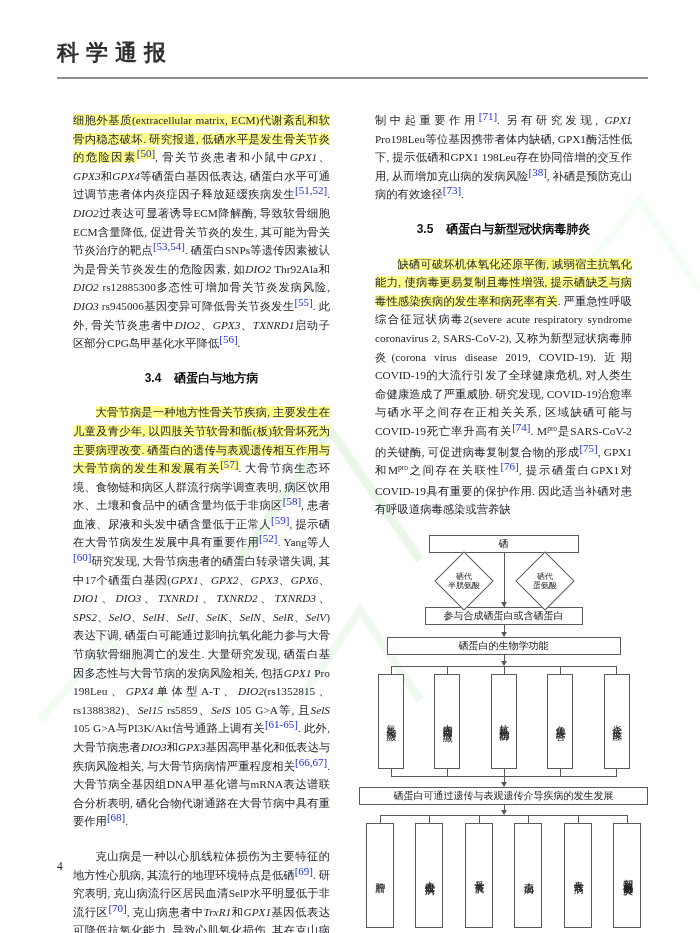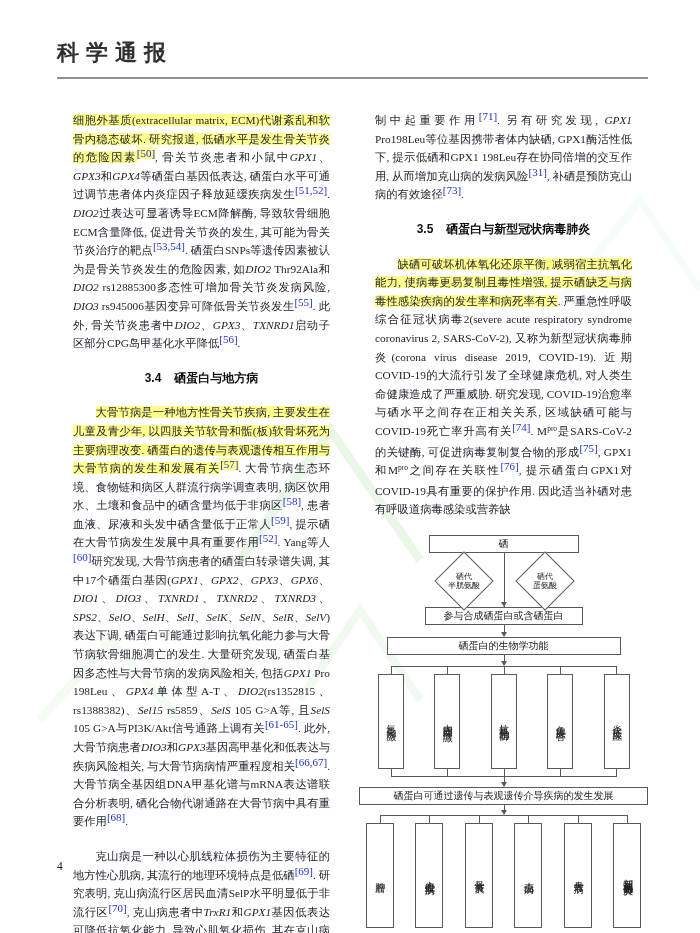--- a/index.html
+++ b/index.html
@@ -83,21 +83,21 @@
   <div class="col col-left">
     <p class="body"><span class="hl">细胞外基质(extracellular matrix, ECM)代谢紊乱和软骨内稳态破坏. 研究报道, 低硒水平是发生骨关节炎的危险因素</span><span class="sup hl">[50]</span><span>, 骨关节炎患者和小鼠中</span><span class="i">GPX1</span><span>、</span><span class="i">GPX3</span><span>和</span><span class="i">GPX4</span><span>等硒蛋白基因低表达, 硒蛋白水平可通过调节患者体内炎症因子释放延缓疾病发生</span><span class="sup">[51,52]</span><span>. </span><span class="i">DIO2</span><span>过表达可显著诱导ECM降解酶, 导致软骨细胞ECM含量降低, 促进骨关节炎的发生, 其可能为骨关节炎治疗的靶点</span><span class="sup">[53,54]</span><span>. 硒蛋白SNPs等遗传因素被认为是骨关节炎发生的危险因素, 如</span><span class="i">DIO2</span><span> Thr92Ala和</span><span class="i">DIO2</span><span> rs12885300多态性可增加骨关节炎发病风险, </span><span class="i">DIO3</span><span> rs945006基因变异可降低骨关节炎发生</span><span class="sup">[55]</span><span>. 此外, 骨关节炎患者中</span><span class="i">DIO2</span><span>、</span><span class="i">GPX3</span><span>、</span><span class="i">TXNRD1</span><span>启动子区部分CPG岛甲基化水平降低</span><span class="sup">[56]</span><span>.</span></p>
     <h3 class="sect">
       <span class="hnum">3.4</span><span>硒蛋白与地方病</span>
     </h3>
     <p class="body indent"><span class="hl">大骨节病是一种地方性骨关节疾病, 主要发生在儿童及青少年, 以四肢关节软骨和骺(板)软骨坏死为主要病理改变. 硒蛋白的遗传与表观遗传相互作用与大骨节病的发生和发展有关</span><span class="sup hl">[57]</span><span>. 大骨节病生态环境、食物链和病区人群流行病学调查表明, 病区饮用水、土壤和食品中的硒含量均低于非病区</span><span class="sup">[58]</span><span>, 患者血液、尿液和头发中硒含量低于正常人</span><span class="sup">[59]</span><span>, 提示硒在大骨节病发生发展中具有重要作用</span><span class="sup">[52]</span><span>. Yang等人</span><span class="sup">[60]</span><span>研究发现, 大骨节病患者的硒蛋白转录谱失调, 其中17个硒蛋白基因(</span><span class="i">GPX1</span><span>、</span><span class="i">GPX2</span><span>、</span><span class="i">GPX3</span><span>、</span><span class="i">GPX6</span><span>、</span><span class="i">DIO1</span><span>、</span><span class="i">DIO3</span><span>、</span><span class="i">TXNRD1</span><span>、</span><span class="i">TXNRD2</span><span>、</span><span class="i">TXNRD3</span><span>、</span><span class="i">SPS2</span><span>、</span><span class="i">SelO</span><span>、</span><span class="i">SelH</span><span>、</span><span class="i">SelI</span><span>、</span><span class="i">SelK</span><span>、</span><span class="i">SelN</span><span>、</span><span class="i">SelR</span><span>、</span><span class="i">SelV</span><span>)表达下调, 硒蛋白可能通过影响抗氧化能力参与大骨节病软骨细胞凋亡的发生. 大量研究发现, 硒蛋白基因多态性与大骨节病的发病风险相关, 包括</span><span class="i">GPX1</span><span> Pro 198Leu、</span><span class="i">GPX4</span><span>单体型A-T、</span><span class="i">DIO2</span><span>(rs1352815、rs1388382)、</span><span class="i">Sel15</span><span> rs5859、</span><span class="i">SelS</span><span> 105 G&gt;A等, 且</span><span class="i">SelS</span><span> 105 G&gt;A与PI3K/Akt信号通路上调有关</span><span class="sup">[61-65]</span><span>. 此外, 大骨节病患者</span><span class="i">DIO3</span><span>和</span><span class="i">GPX3</span><span>基因高甲基化和低表达与疾病风险相关, 与大骨节病病情严重程度相关</span><span class="sup">[66,67]</span><span>. 大骨节病全基因组DNA甲基化谱与mRNA表达谱联合分析表明, 硒化合物代谢通路在大骨节病中具有重要作用</span><span class="sup">[68]</span><span>.</span></p>
     <p class="body indent"><span>克山病是一种以心肌线粒体损伤为主要特征的地方性心肌病, 其流行的地理环境特点是低硒</span><span class="sup">[69]</span><span>. 研究表明, 克山病流行区居民血清SelP水平明显低于非流行区</span><span class="sup">[70]</span><span>, 克山病患者中</span><span class="i">TrxR1</span><span>和</span><span class="i">GPX1</span><span>基因低表达可降低抗氧化能力, 导致心肌氧化损伤, 其在克山病的发病机</span></p>
   </div>
 
   <div class="col col-right">
-    <p class="body"><span>制中起重要作用</span><span class="sup">[71]</span><span>. 另有研究发现, </span><span class="i">GPX1</span><span> Pro198Leu等位基因携带者体内缺硒, GPX1酶活性低下, 提示低硒和GPX1 198Leu存在协同倍增的交互作用, 从而增加克山病的发病风险</span><span class="sup">[31]</span><span>, 补硒是预防克山病的有效途径</span><span class="sup">[73]</span><span>.</span></p>
+    <p class="body"><span>制中起重要作用</span><span class="sup">[71]</span><span>. 另有研究发现, </span><span class="i">GPX1</span><span> Pro198Leu等位基因携带者体内缺硒, GPX1酶活性低下, 提示低硒和GPX1 198Leu存在协同倍增的交互作用, 从而增加克山病的发病风险</span><span class="sup">[38]</span><span>, 补硒是预防克山病的有效途径</span><span class="sup">[73]</span><span>.</span></p>
     <h3 class="sect">
       <span class="hnum">3.5</span><span>硒蛋白与新型冠状病毒肺炎</span>
     </h3>
     <p class="body indent"><span class="hl">缺硒可破坏机体氧化还原平衡, 减弱宿主抗氧化能力, 使病毒更易复制且毒性增强, 提示硒缺乏与病毒性感染疾病的发生率和病死率有关</span><span>. 严重急性呼吸综合征冠状病毒2(severe acute respiratory syndrome coronavirus 2, SARS-CoV-2), 又称为新型冠状病毒肺炎(corona virus disease 2019, COVID-19). 近期COVID-19的大流行引发了全球健康危机, 对人类生命健康造成了严重威胁. 研究发现, COVID-19治愈率与硒水平之间存在正相关关系, 区域缺硒可能与COVID-19死亡率升高有关</span><span class="sup">[74]</span><span>. M</span><span class="supk">pro</span><span>是SARS-CoV-2的关键酶, 可促进病毒复制复合物的形成</span><span class="sup">[75]</span><span>, GPX1和M</span><span class="supk">pro</span><span>之间存在关联性</span><span class="sup">[76]</span><span>, 提示硒蛋白GPX1对COVID-19具有重要的保护作用. 因此适当补硒对患有呼吸道病毒感染或营养缺</span></p>
 
     <figure class="fig">
       <div class="d-center">
         <div class="d-box w-se">硒</div>
       </div>
       <div class="dmd-zone">

